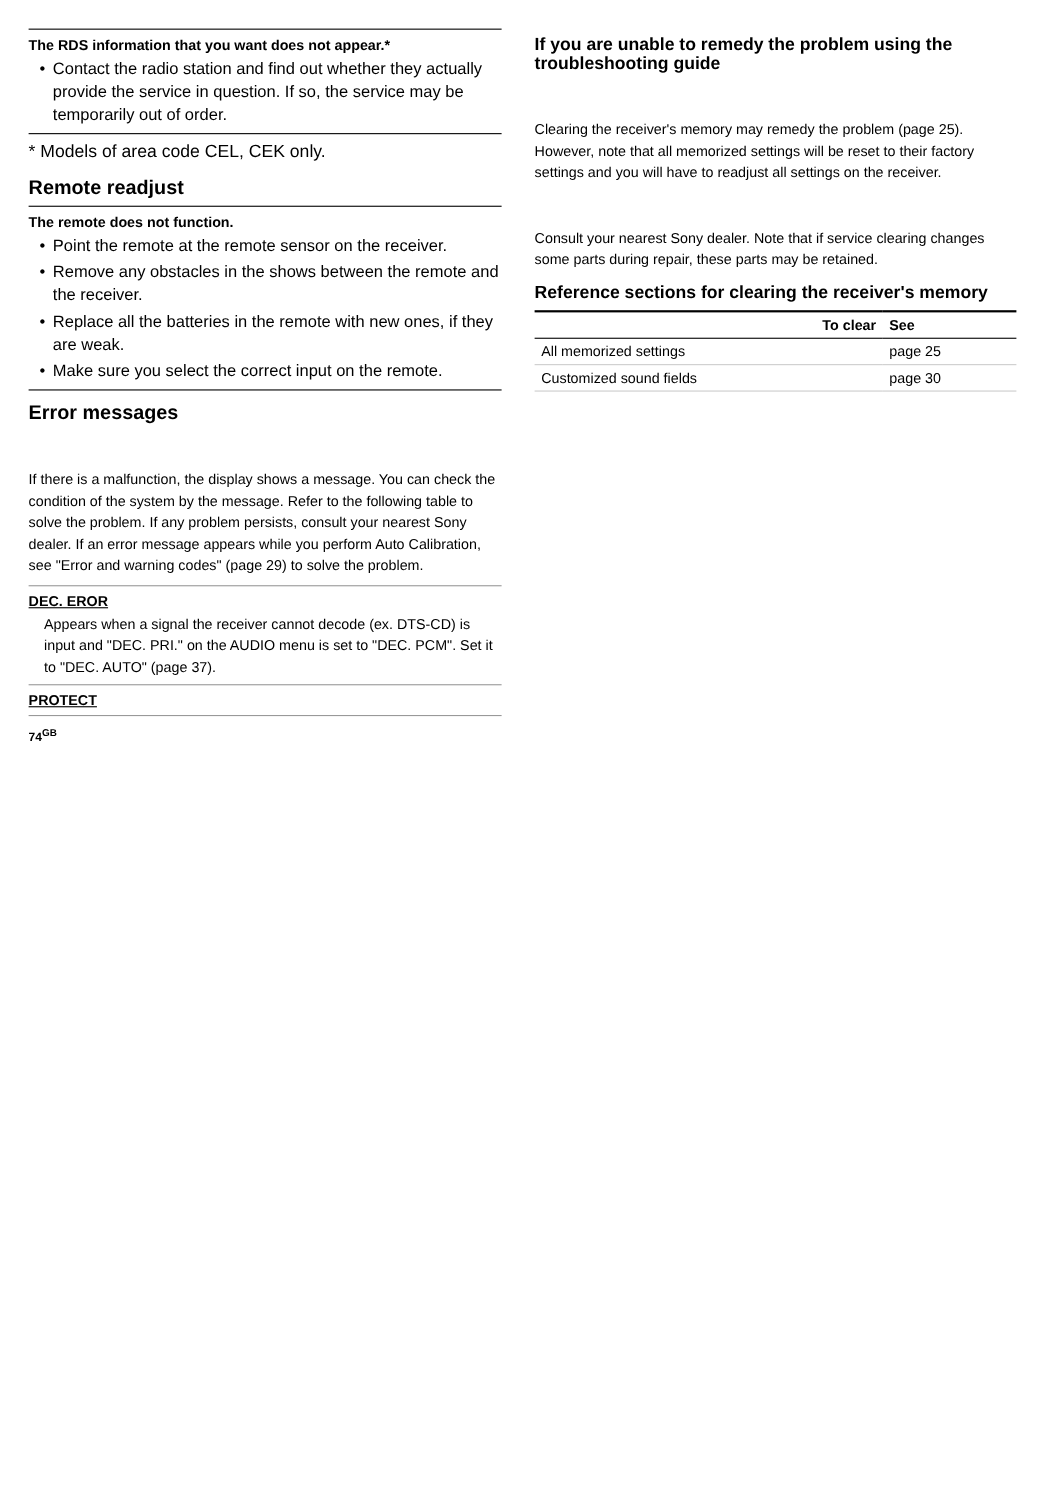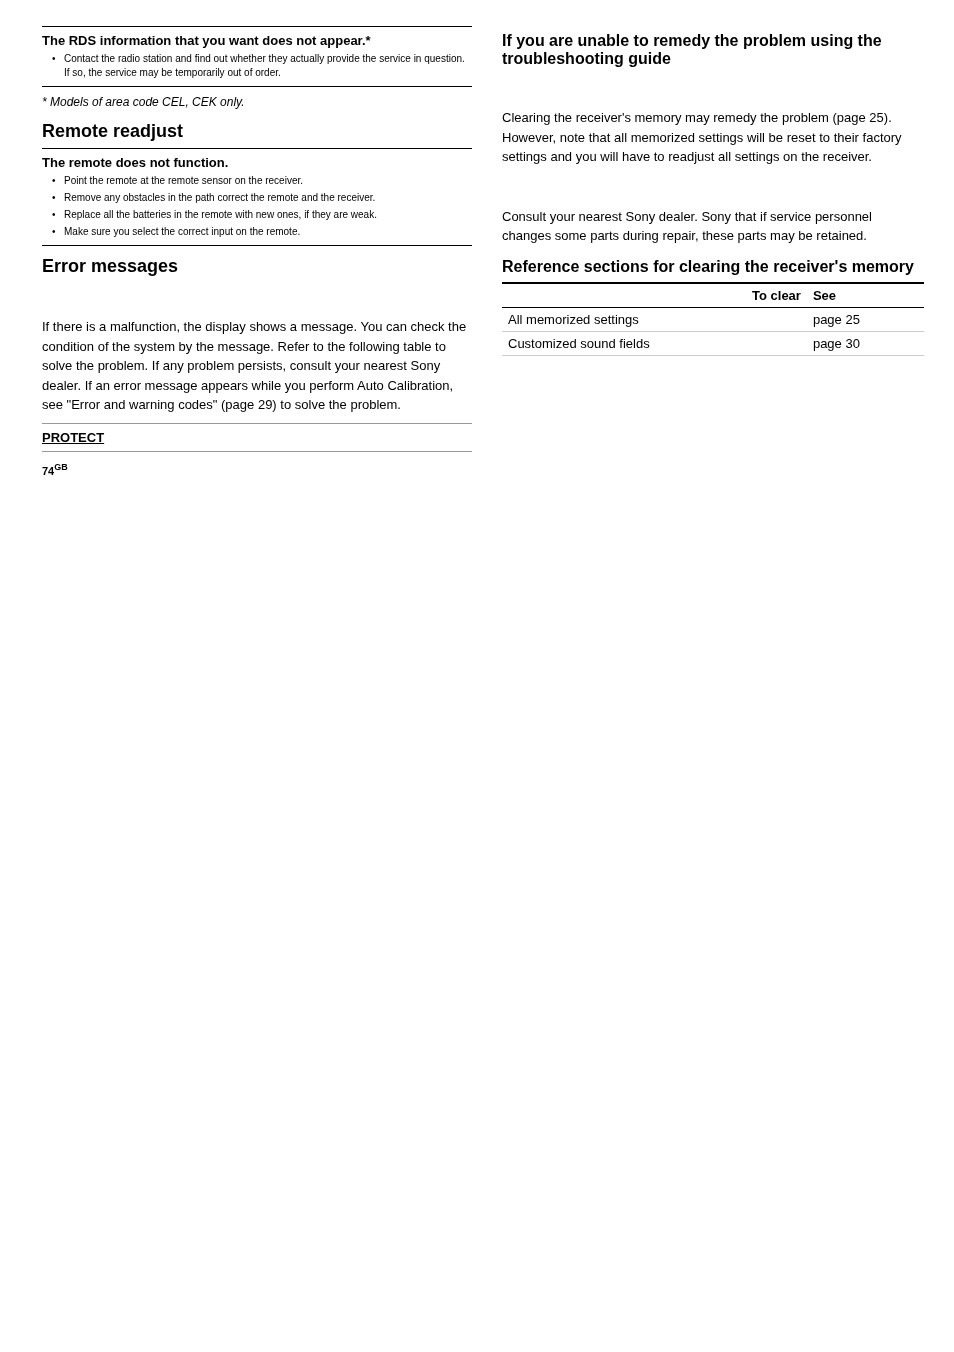--- a/index.html
+++ b/index.html
@@ -13,21 +13,21 @@
       font-family: Arial, Helvetica, sans-serif;
       font-size: 13px;
       color: #000;
       width: 954px;
       min-height: 1352px;
     }
 
     .page {
       width: 954px;
       min-height: 1352px;
-      padding: 20px 30px 30px 42px;
+      padding: 20px 30px 30px 26px;
       display: flex;
       flex-direction: column;
     }
 
     .two-col {
       display: flex;
       gap: 30px;
       flex: 1;
     }
 
@@ -61,34 +61,33 @@
     .bullet-list {
       list-style: none;
       padding-left: 10px;
       margin-bottom: 6px;
     }
 
     .bullet-list li {
       padding-left: 12px;
       position: relative;
       margin-bottom: 3px;
-      font-size: 10px;
+      font-size: 15px;
       line-height: 1.4;
     }
 
     .bullet-list li::before {
       content: '•';
       position: absolute;
       left: 0;
     }
 
     .footnote {
-      font-size: 12px;
+      font-size: 16px;
       margin: 8px 0 12px 0;
-      font-style: italic;
     }
 
     .section-title-large {
       font-size: 18px;
       font-weight: bold;
       margin: 10px 0 6px 0;
     }
 
     .section-title-medium {
       font-size: 16px;
@@ -170,31 +169,36 @@
         <hr class="section-divider">
         <p class="footnote">* Models of area code CEL, CEK only.</p>
       </div>
 
       <div>
         <p class="section-title-large">Remote readjust</p>
         <hr class="section-divider">
         <p class="section-header-bold">The remote does not function.</p>
         <ul class="bullet-list">
           <li>Point the remote at the remote sensor on the receiver.</li>
-          <li>Remove any obstacles in the path correct the remote and the receiver.</li>
+          <li>Remove any obstacles in the shows between the remote and the receiver.</li>
           <li>Replace all the batteries in the remote with new ones, if they are weak.</li>
           <li>Make sure you select the correct input on the remote.</li>
         </ul>
         <hr class="section-divider">
       </div>
 
       <div>
         <p class="section-title-large">Error messages</p>
         <p class="body-text">If there is a malfunction, the display shows a message. You can check the condition of the system by the message. Refer to the following table to solve the problem. If any problem persists, consult your nearest Sony dealer. If an error message appears while you perform Auto Calibration, see "Error and warning codes" (page 29) to solve the problem.</p>
 
+        <div>
+          <hr class="thin">
+          <p class="subsection-header">DEC. EROR</p>
+          <p class="indented-body">Appears when a signal the receiver cannot decode (ex. DTS-CD) is input and "DEC. PRI." on the AUDIO menu is set to "DEC. PCM". Set it to "DEC. AUTO" (page 37).</p>
+        </div>
 
         <div>
           <hr class="thin">
           <p class="subsection-header">PROTECT</p>
           <hr class="thin">
         </div>
       </div>
 
       <div class="page-number">
         <span>74</span><sup>GB</sup>
@@ -203,21 +207,21 @@
     </div>
 
     <div class="right-col">
 
       <div>
         <p class="section-title-medium">If you are unable to remedy the problem using the troubleshooting guide</p>
         <p class="body-text">Clearing the receiver's memory may remedy the problem (page 25). However, note that all memorized settings will be reset to their factory settings and you will have to readjust all settings on the receiver.</p>
       </div>
 
       <div>
-        <p class="body-text">Consult your nearest Sony dealer. Sony that if service personnel changes some parts during repair, these parts may be retained.</p>
+        <p class="body-text">Consult your nearest Sony dealer. Note that if service clearing changes some parts during repair, these parts may be retained.</p>
       </div>
 
       <div>
         <p class="section-title-medium">Reference sections for clearing the receiver's memory</p>
         <table class="reference-table">
           <thead>
             <tr>
               <th>To clear</th>
               <th class="right-col-th">See</th>
             </tr>

